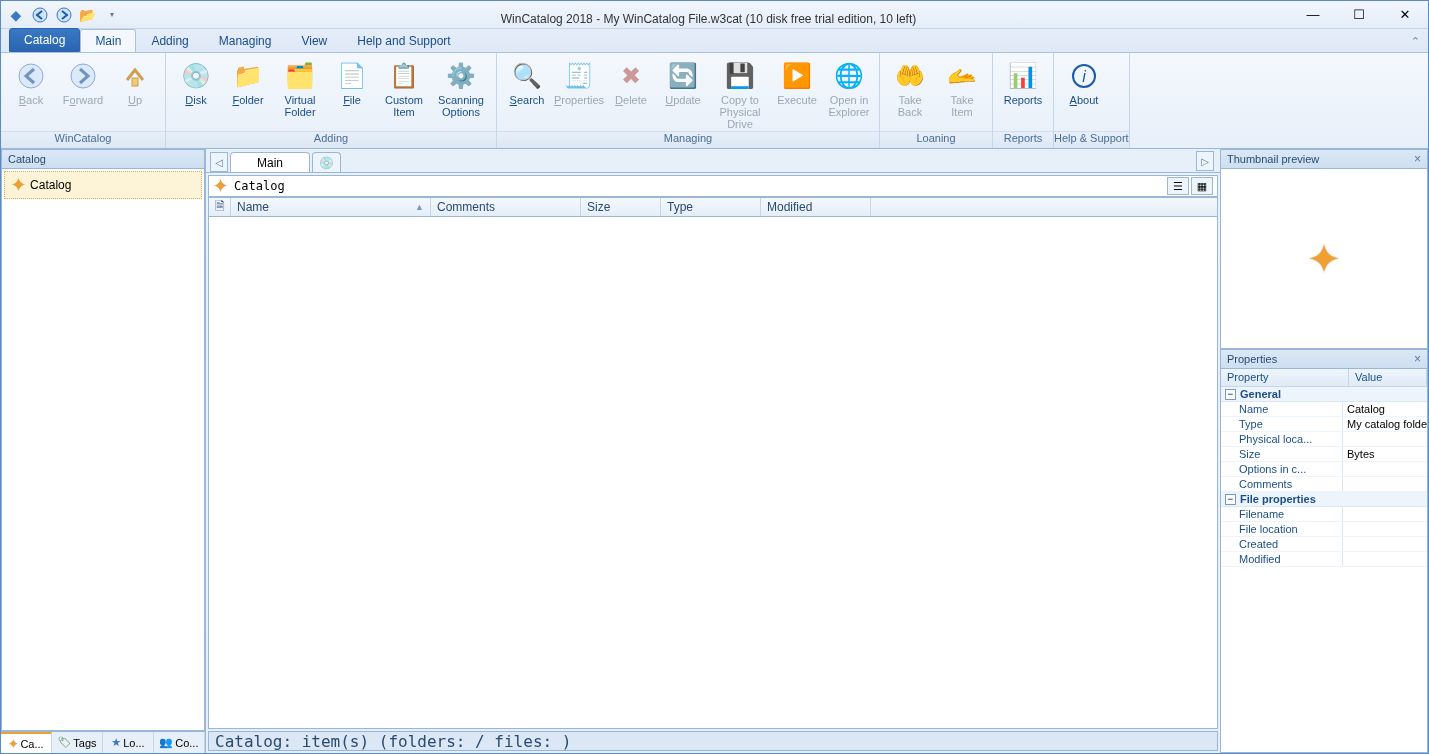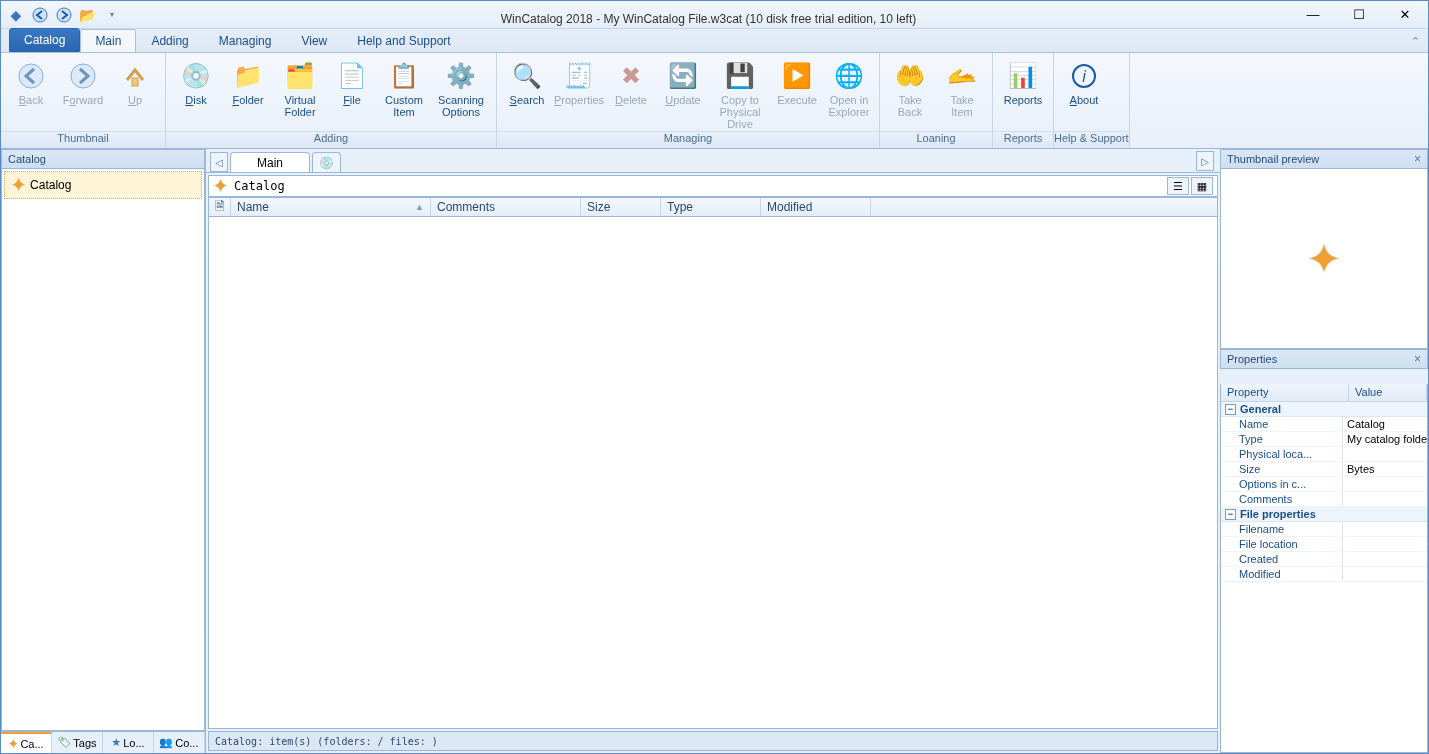--- a/index.html
+++ b/index.html
@@ -52,26 +52,26 @@
 .ts-scroll { width:18px; height:20px; border:1px solid #9bb7d8; background:#eef4fb; display:flex; align-items:center; justify-content:center; font-size:10px; color:#5a7aa0; margin-right:2px;}
 .ts-right { position:absolute; right:4px; top:2px; }
 .doc-tab { height:20px; min-width:80px; border:1px solid #9bb7d8; border-bottom:none; background:#fff; border-radius:4px 4px 0 0; display:flex; align-items:center; justify-content:center; font-size:12px; padding:0 14px; margin-right:2px;}
 .doc-tab.icononly { min-width:28px; padding:0 6px; background:#eef4fb;}
 .pathbar { height:22px; border:1px solid #9bb7d8; margin:2px 2px 0 2px; background:#fff; display:flex; align-items:center; padding:0 4px; font-size:12px; gap:6px;}
 .pathbar .view-toggles { margin-left:auto; display:flex; gap:2px; }
 .vt { width:22px; height:18px; border:1px solid #9bb7d8; background:#eef4fb; display:flex; align-items:center; justify-content:center; font-size:11px;}
 .listhead { height:20px; border:1px solid #9bb7d8; margin:0 2px; background:linear-gradient(#f4f8fd,#e4edf6); display:flex; font-size:12px; color:#2a4a70;}
 .lh-col { border-right:1px solid #c6d6e9; padding:2px 6px; display:flex; align-items:center; gap:4px; }
 .listbody { flex:1; margin:0 2px 2px 2px; border:1px solid #9bb7d8; border-top:none; background:#fff; }
-.statusline { height:20px; margin:0 2px 2px 2px; background:#dbe7f5; border:1px solid #9bb7d8; font-family:"Consolas",monospace; font-size:10px; color:#2a4a70; display:flex; align-items:center; padding:0 6px;}
+.statusline { height:20px; margin:0 2px 2px 2px; background:#dbe7f5; border:1px solid #9bb7d8; font-family:"Consolas",monospace; font-size:16px; color:#2a4a70; display:flex; align-items:center; padding:0 6px;}
 
 
 .rightpanel { width:208px; display:flex; flex-direction:column; }
 .thumbarea { height:180px; border:1px solid #9bb7d8; border-top:none; background:#fff; display:flex; align-items:center; justify-content:center; }
-.propsbody { flex:1; border:1px solid #9bb7d8; border-top:none; background:#fff; display:flex; flex-direction:column; overflow:hidden;margin-top:15px;}
+.propsbody { flex:1; border:1px solid #9bb7d8; border-top:none; background:#fff; display:flex; flex-direction:column; overflow:hidden;}
 .pgrid-head { height:18px; background:linear-gradient(#eef4fb,#e0ebf6); display:flex; font-size:11px; color:#1a4e8a; font-family:"Consolas",monospace; border-bottom:1px solid #c6d6e9;}
 .pgrid-head div { padding:2px 6px; border-right:1px solid #c6d6e9; }
 .pgrid { font-family:"Consolas",monospace; font-size:11px; color:#1a4e8a; }
 .pgrid .cat { background:#eef4fb; font-weight:bold; padding:1px 4px; display:flex; align-items:center; gap:4px; border-bottom:1px solid #dbe7f5;}
 .pgrid .row { display:flex; border-bottom:1px solid #eef4fb; }
 .pgrid .row .k { width:122px; padding:1px 4px 1px 18px; border-right:1px solid #dbe7f5; overflow:hidden; white-space:nowrap; text-overflow:ellipsis;}
 .pgrid .row .v { flex:1; padding:1px 4px; color:#000; overflow:hidden; white-space:nowrap;}
 .collapse-box { width:11px; height:11px; border:1px solid #7a9ac0; background:#fff; display:inline-flex; align-items:center; justify-content:center; font-size:9px; line-height:9px; color:#1a4e8a;}
 
 
@@ -154,21 +154,21 @@
         <div class="rbtn disabled">
             <div class="ico">
               <svg width="28" height="28">
                 <path d="M6 18 L14 8 L22 18" fill="none" stroke="#d0a050" stroke-width="3"></path>
                 <rect x="11" y="16" width="6" height="8" fill="#f0c878" stroke="#d0a050"></rect>
               </svg>
             </div>
             <div class="lbl"><u>U</u>p</div>
           </div>
       </div>
-      <div class="glabel">Thumbnail</div>
+      <div class="glabel">WinCatalog</div>
     </div>
 
     <div class="rgroup">
       <div class="items">
         <div class="rbtn">
             <div class="ico">💿</div>
             <div class="lbl"><u>D</u>isk</div>
           </div>
         <div class="rbtn">
             <div class="ico">📁</div>

